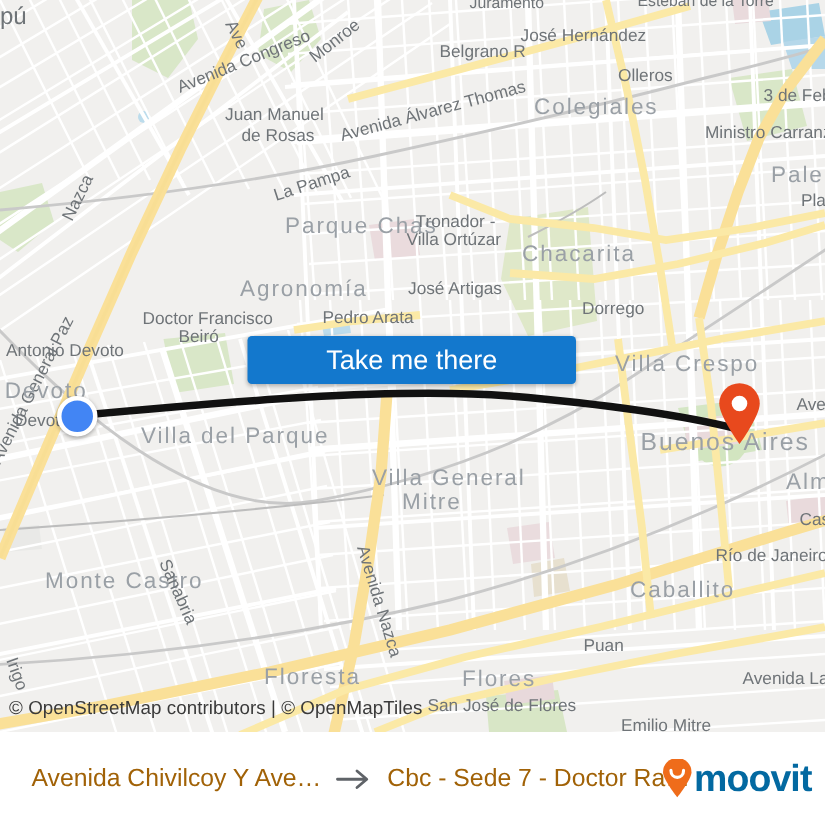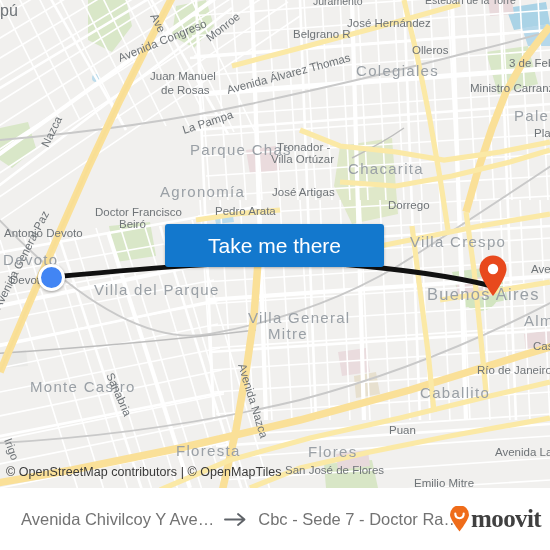--- a/index.html
+++ b/index.html
@@ -38,27 +38,27 @@
     white-space: nowrap;
     z-index: 40;
   }
 
   
   #cta {
     position: absolute;
     left: 165px;
     top: 224px;
     width: 219px;
-    height: 43px;
+    height: 32px;
     background: #1378cd;
     border: none;
     border-radius: 3px;
     box-shadow: 0 1px 3px rgba(0,0,0,0.28);
     color: #ffffff;
-    font-size: 21px;
+    font-size: 18px;
     font-family: "Liberation Sans", sans-serif;
     cursor: pointer;
     z-index: 45;
     display: flex;
     align-items: center;
     justify-content: center;
     padding: 0;
   }
 
   
@@ -73,41 +73,41 @@
   }
   #route-summary {
     display: flex;
     align-items: center;
     margin-left: 21px;
     flex: 1;
     min-width: 0;
   }
   .route-endpoint {
     font-size: 16.5px;
-    color: #737373;
+    color: #a16207;
     white-space: nowrap;
     font-family: "Liberation Sans", sans-serif;
   }
   #arrow-icon {
     margin: 0 10px;
     display: flex;
     align-items: center;
     color: #5f6368;
   }
   #moovit-logo {
     display: flex;
     align-items: center;
     margin-right: 9px;
   }
   #moovit-wordmark {
     font-size: 25px;
     font-weight: bold;
-    color: #404040;
+    color: #0369a1;
     letter-spacing: -0.6px;
-    font-family: Liberation Serif, serif;
+    font-family: Liberation Sans, sans-serif;
   }
 </style>
 </head>
 <body>
 
 <div id="app">
 
   <div id="map">
     <svg width="550" height="488" viewBox="0 0 550 488" xmlns="http://www.w3.org/2000/svg">
       <defs>

